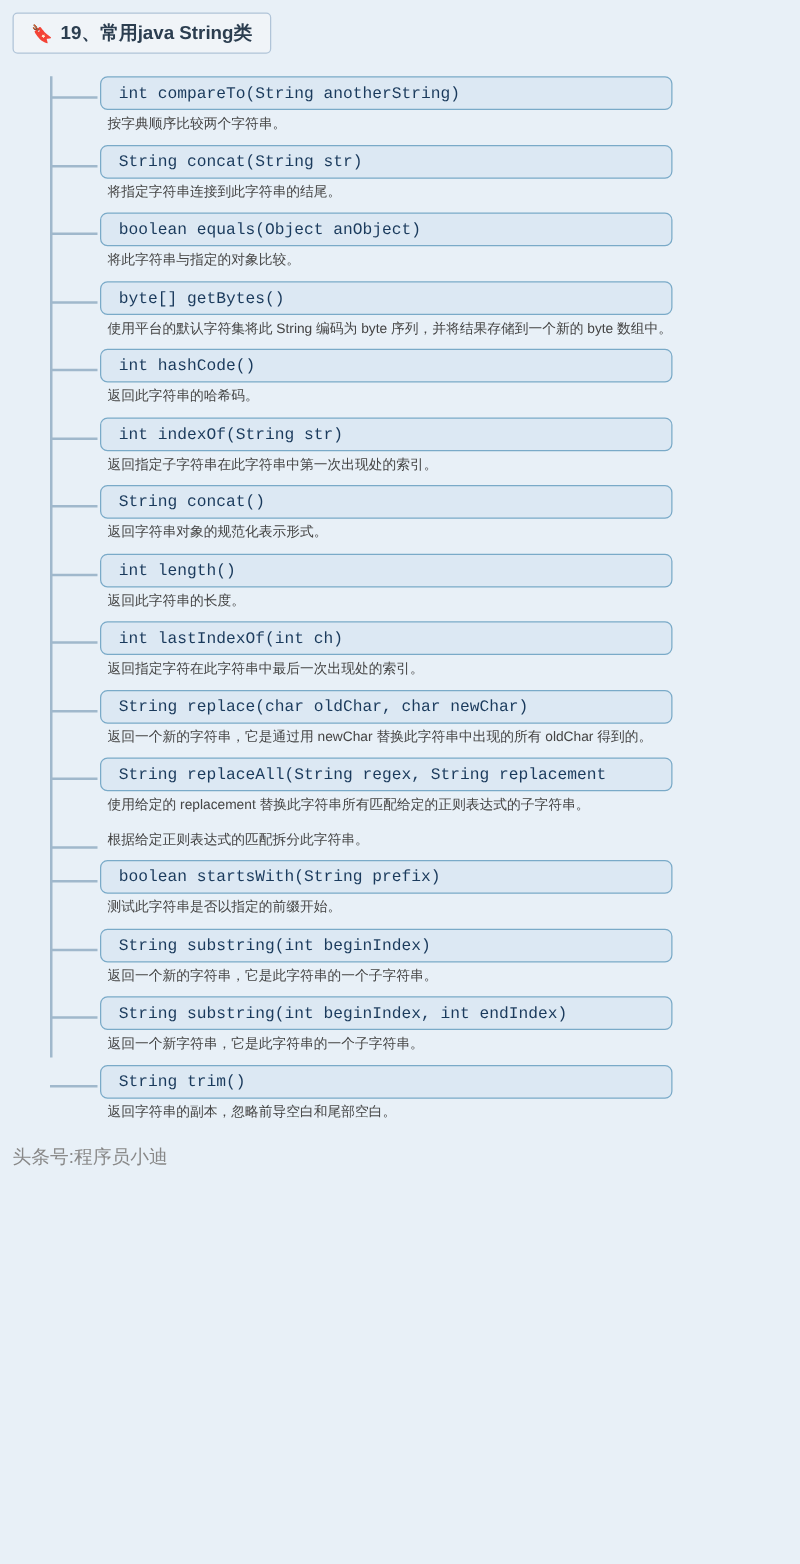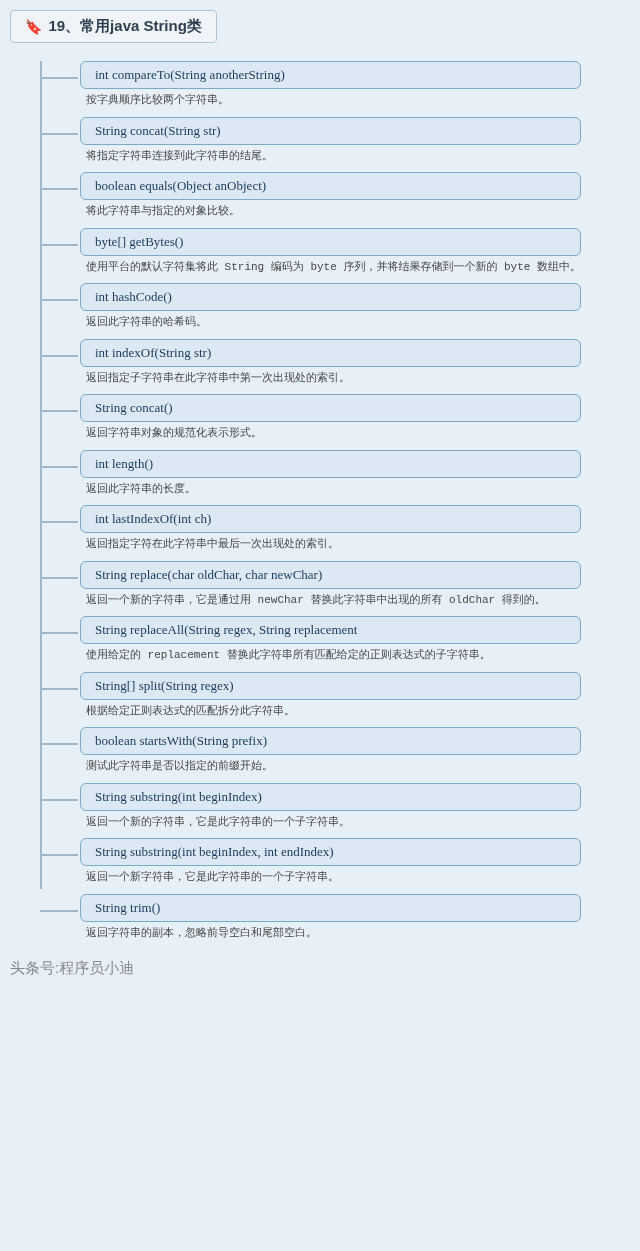--- a/index.html
+++ b/index.html
@@ -60,30 +60,29 @@
       background: #a0b8cc;
     }
     .method-box {
       background: #dce8f3;
       border: 1.5px solid #7aaac8;
       border-radius: 6px;
       padding: 5px 14px;
       font-size: 13px;
       color: #1a3a5c;
       display: inline-block;
-      font-family: Liberation Serif, serif;
+      font-family: Liberation Mono, monospace;
       white-space: nowrap;
     }
     .method-desc {
       font-size: 11px;
       color: #444;
       margin-top: 3px;
       margin-left: 6px;
       line-height: 1.5;
-      font-family: Liberation Mono, monospace;
     }
     .watermark {
       text-align: left;
       font-size: 15px;
       color: #888;
       margin-top: 10px;
       padding-right: 10px;
     }
   </style>
 </head>
@@ -137,21 +136,20 @@
       </div>
       <div class="tree-item">
         <div class="method-box">String replace(char oldChar, char newChar)</div>
         <div class="method-desc">返回一个新的字符串，它是通过用 newChar 替换此字符串中出现的所有 oldChar 得到的。</div>
       </div>
       <div class="tree-item">
         <div class="method-box">String replaceAll(String regex, String replacement</div>
         <div class="method-desc">使用给定的 replacement 替换此字符串所有匹配给定的正则表达式的子字符串。</div>
       </div>
       <div class="tree-item">
-        <div class="method-box">String[] split(String regex)</div>
         <div class="method-desc">根据给定正则表达式的匹配拆分此字符串。</div>
       </div>
       <div class="tree-item">
         <div class="method-box">boolean startsWith(String prefix)</div>
         <div class="method-desc">测试此字符串是否以指定的前缀开始。</div>
       </div>
       <div class="tree-item">
         <div class="method-box">String substring(int beginIndex)</div>
         <div class="method-desc">返回一个新的字符串，它是此字符串的一个子字符串。</div>
       </div>

